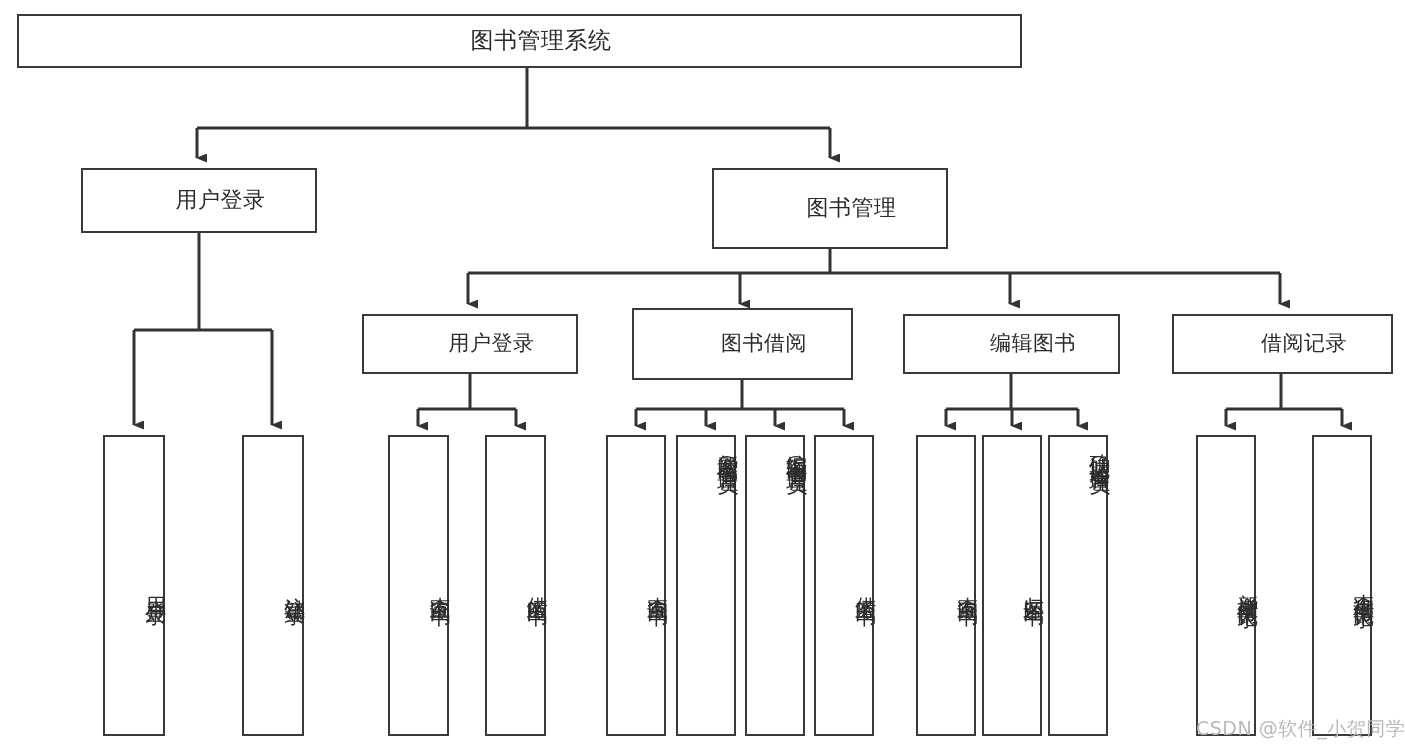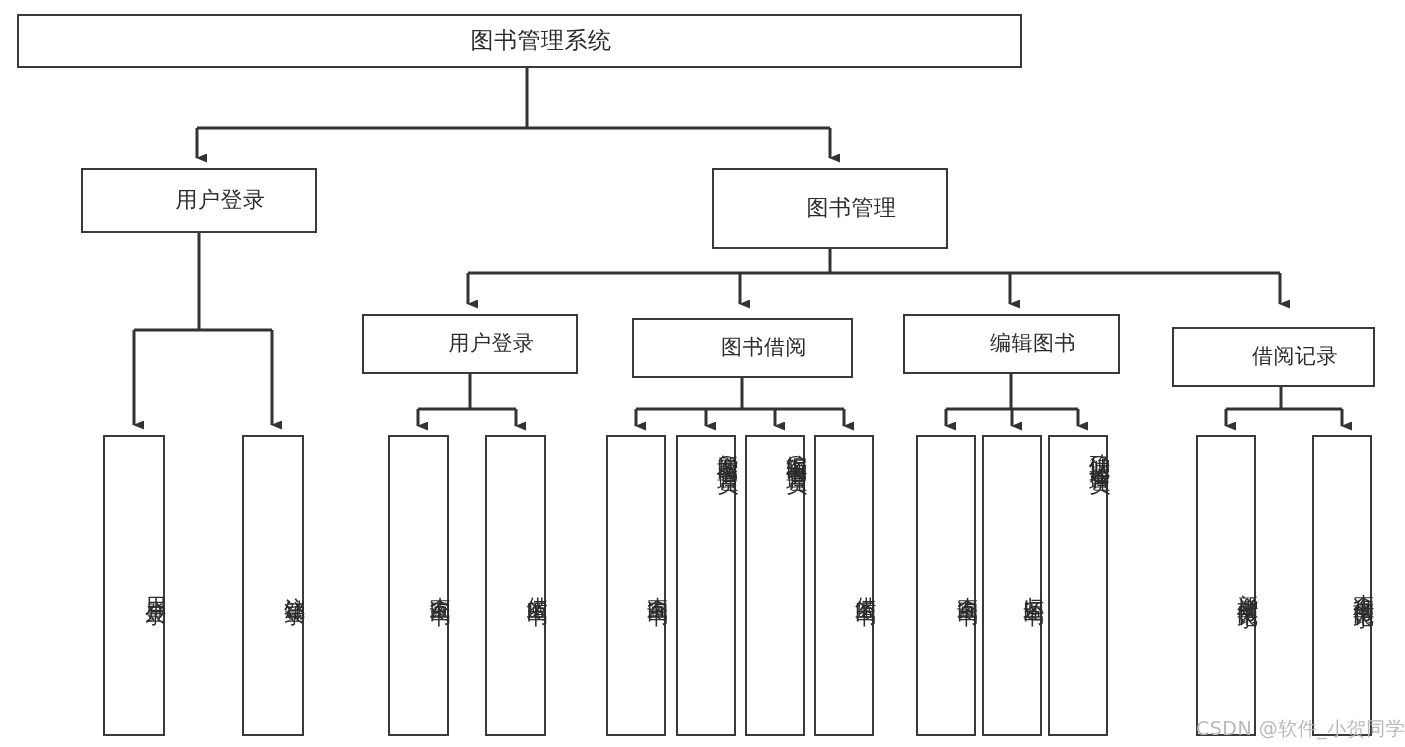--- a/index.html
+++ b/index.html
@@ -140,27 +140,27 @@
   <div class="node-box lvl2" id="node-l2-0" style="left: 81px; top: 168px; width: 236px; height: 65px;">
     <span class="node-label-h">用户登录</span>
   </div>
   <div class="node-box lvl2" id="node-l2-1" style="left: 712px; top: 168px; width: 236px; height: 81px;">
     <span class="node-label-h">图书管理</span>
   </div>
 
   <div class="node-box lvl3" id="node-l3-0" style="left: 362px; top: 314px; width: 216px; height: 60px;">
     <span class="node-label-h">用户登录</span>
   </div>
-  <div class="node-box lvl3" id="node-l3-1" style="left: 632px; top: 318px; width: 221px; height: 60px;">
+  <div class="node-box lvl3" id="node-l3-1" style="left: 632px; top: 308px; width: 221px; height: 72px;">
     <span class="node-label-h">图书借阅</span>
   </div>
   <div class="node-box lvl3" id="node-l3-2" style="left: 903px; top: 314px; width: 217px; height: 60px;">
     <span class="node-label-h">编辑图书</span>
   </div>
-  <div class="node-box lvl3" id="node-l3-3" style="left: 1172px; top: 327px; width: 203px; height: 60px;">
+  <div class="node-box lvl3" id="node-l3-3" style="left: 1172px; top: 314px; width: 221px; height: 60px;">
     <span class="node-label-h">借阅记录</span>
   </div>
 
   <div class="node-box leaf" id="node-leaf-0" style="left: 103px; top: 435px; width: 62px; height: 301px;">
     <div class="leaf-inner mid">
       <span class="node-label-v">用户登录</span>
     </div>
   </div>
   <div class="node-box leaf" id="node-leaf-1" style="left: 242px; top: 435px; width: 62px; height: 301px;">
     <div class="leaf-inner mid">

